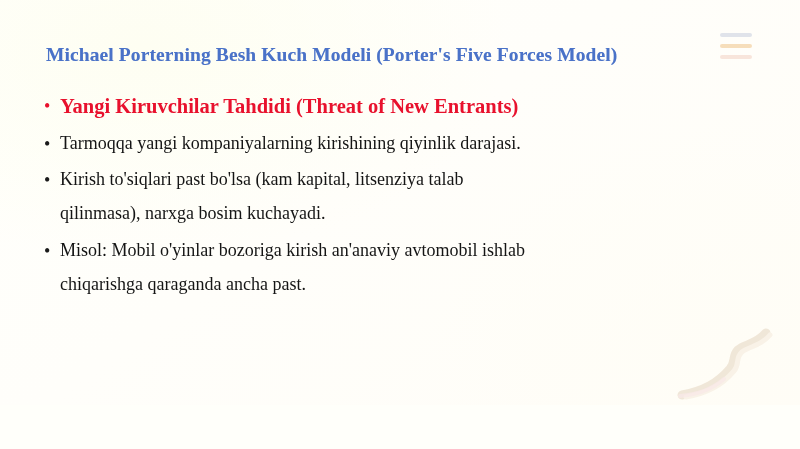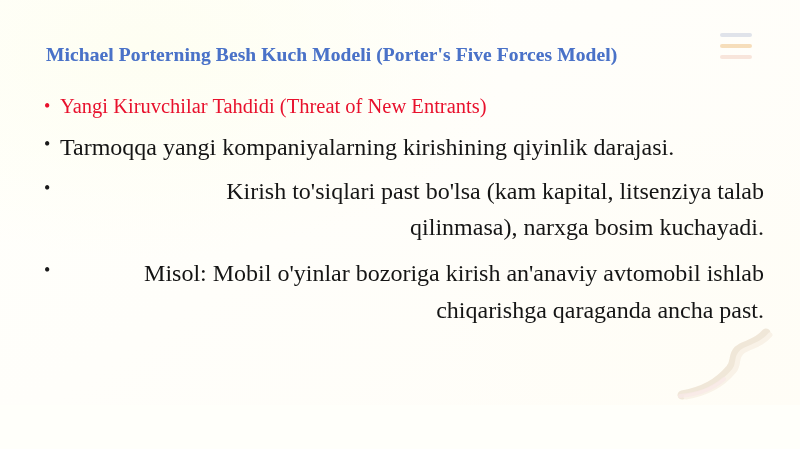--- a/index.html
+++ b/index.html
@@ -79,45 +79,45 @@
     flex: 0 0 auto;
     width: 14px;
     font-size: 18px;
     line-height: 1.45;
     text-align: left;
     color: #1a1a1a;
     padding-top: 1px;
   }
   .bullet-row .body {
     flex: 1 1 auto;
-    font-size: 24px;
+    font-size: 18px;
     line-height: 1.45;
     color: #151515;
     padding-left: 2px;
   }
 
   
   .bullet-row.emphasis .dot { color: #e8112d; }
   .bullet-row.emphasis .body {
     color: #e8112d;
-    font-weight: normal;
+    font-weight: bold;
     font-size: 20.5px;
   }
 
   .lead {
     font-weight: normal;
     color: #121212;
   }
 
   .b2-row { margin-top: 8px; }
   .b3-row { margin-top: 9px; }
   .b4-row { margin-top: 11px; }
 
-  .wrap-line { display: block; text-align: right; }
-  .wrap-line + .wrap-line { margin-top: 2px; }
+  .wrap-line { display: block; }
+  .wrap-line + .wrap-line { margin-top: 8px; }
 
   
   #ribbon {
     position: absolute;
     right: 6px;
     bottom: 4px;
     width: 120px;
     height: 90px;
     pointer-events: none;
     opacity: 0.75;

